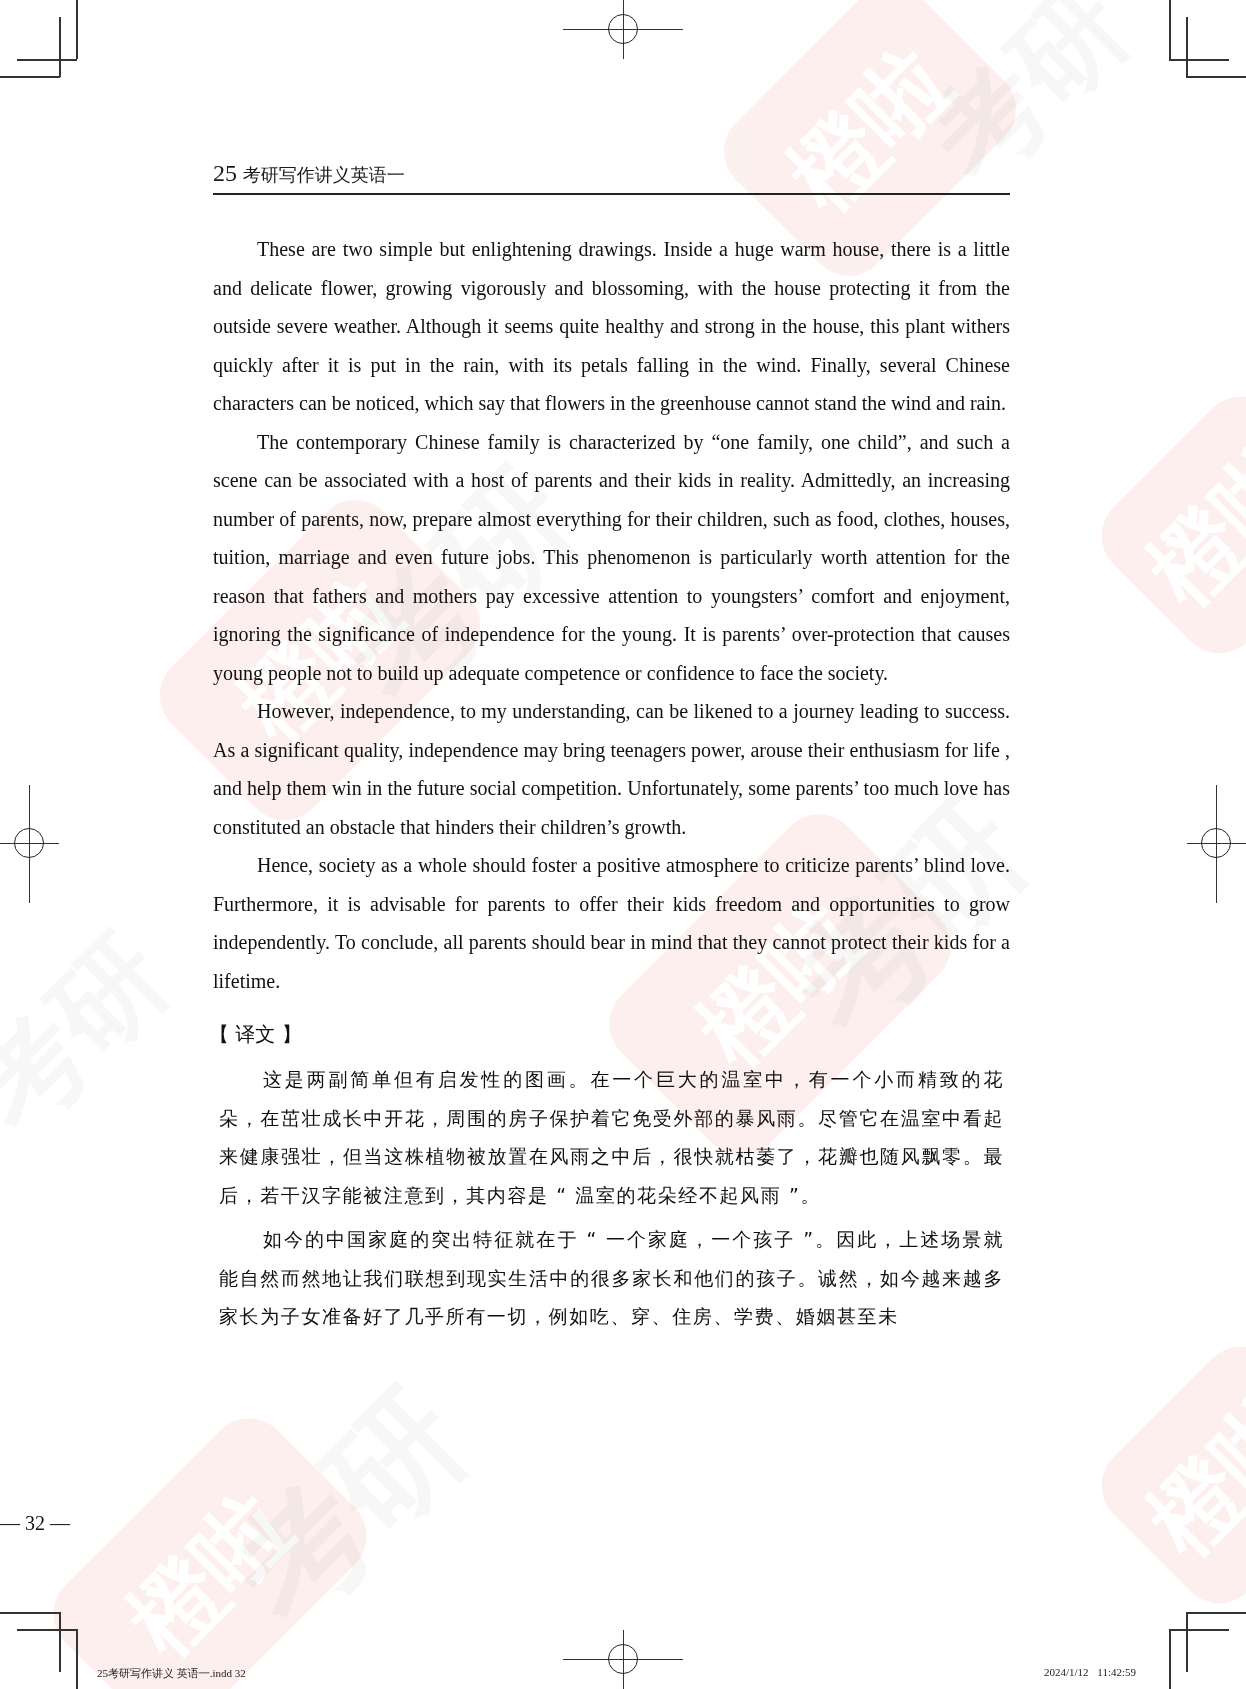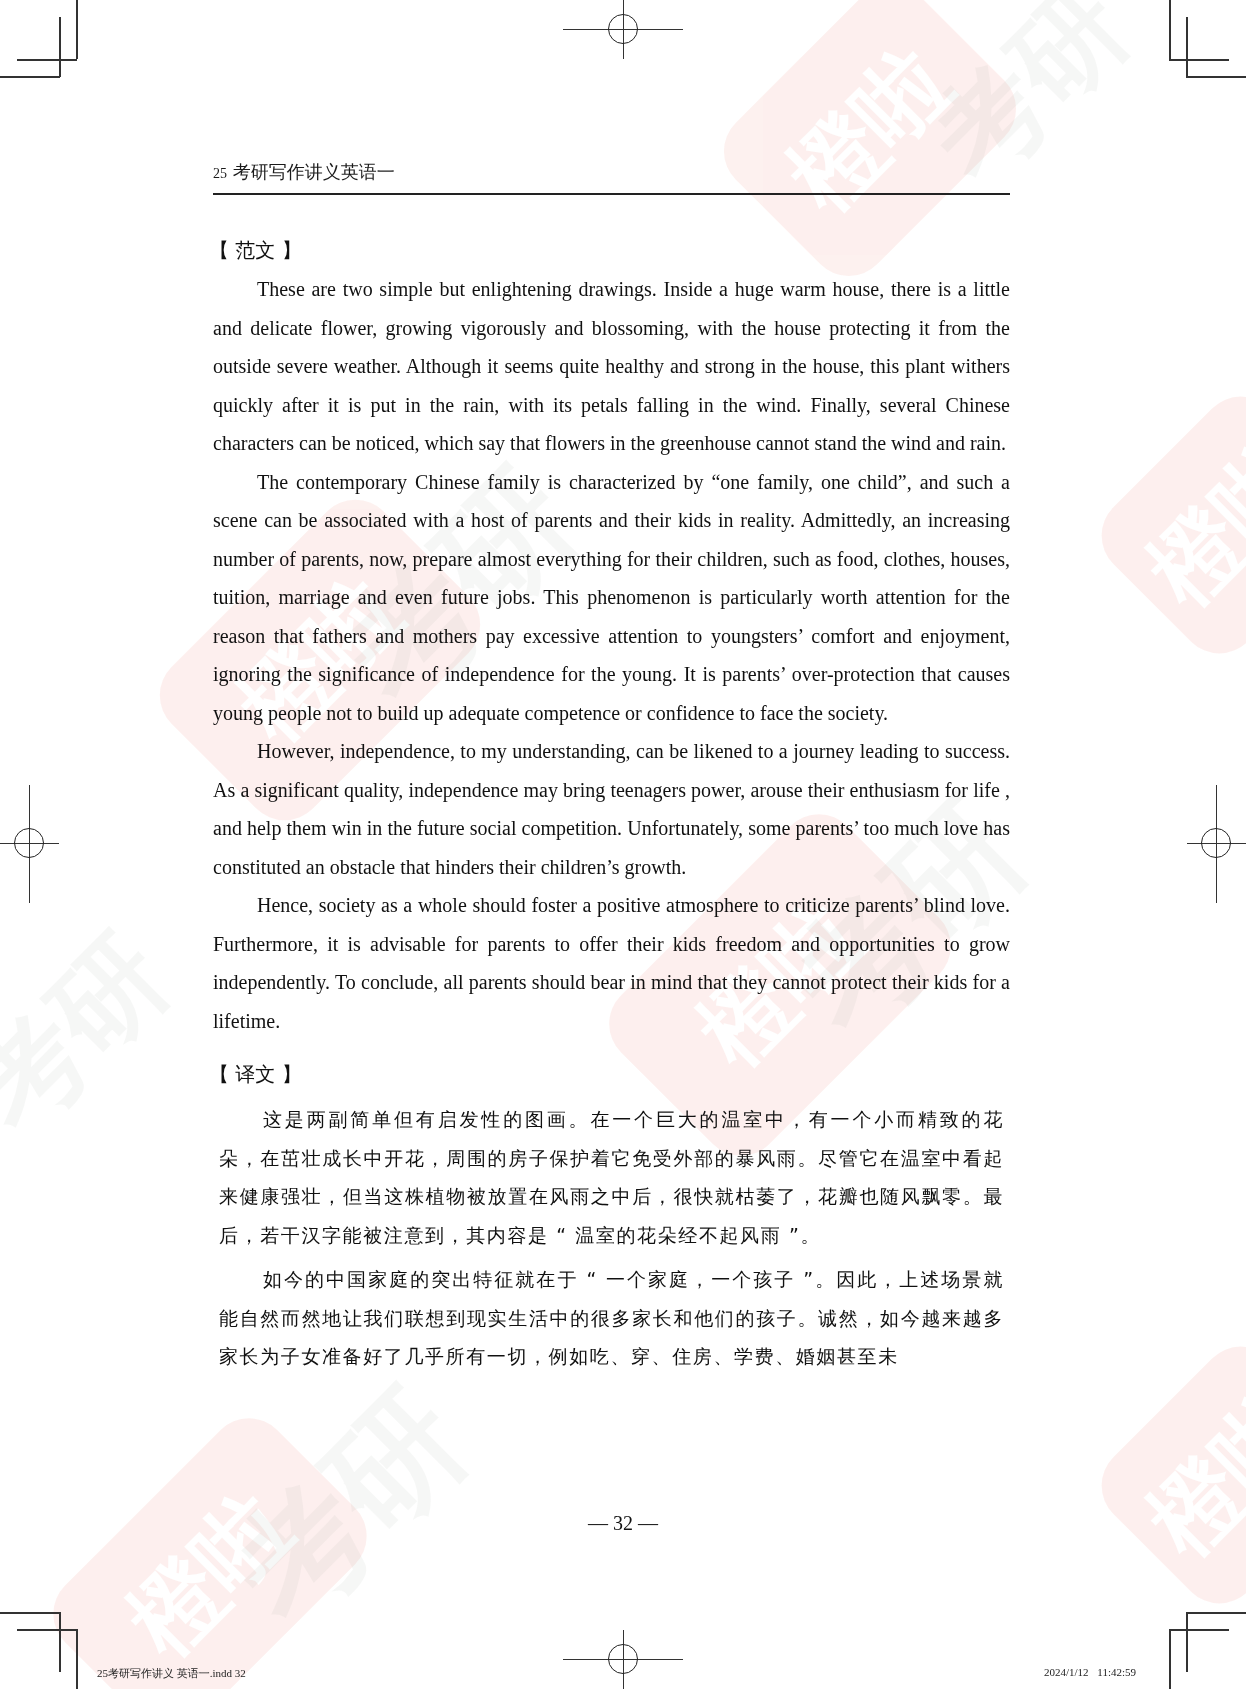--- a/index.html
+++ b/index.html
@@ -35,21 +35,21 @@
       position: absolute; width: 30px; height: 30px;
       border: 1.3px solid #222; border-radius: 50%; box-sizing: border-box;
     }
 
     
     .running-head {
       position: absolute; left: 213px; top: 160px;
       font-family: "DejaVu Sans", sans-serif;
       font-size: 18px; color: #1a1a1a;
     }
-    .running-head .num { font-family: "Liberation Serif", serif; font-size: 14px; }
+    .running-head .num { font-family: "Liberation Serif", serif; font-size: 24px; }
     .head-rule {
       position: absolute; left: 213px; top: 193px; width: 797px; height: 2px; background: #222;
     }
 
     
     .body {
       position: absolute; left: 213px; top: 230px; width: 797px;
       color: #111;
     }
     .section-title {
@@ -71,21 +71,21 @@
       font-size: 19px;
       line-height: 38.5px;
       text-align: justify;
       text-indent: 44px;
       margin: 6px;
       letter-spacing: 1.6px;
     }
 
     .page-number {
       position: absolute; left: 0; width: 1246px; top: 1512px;
-      text-align: center;
+      text-align: left;
       font-family: "Liberation Serif", serif;
       font-size: 20px; color: #111;
     }
 
     .slug-left {
       position: absolute; left: 97px; top: 1666px;
       font-family: "Liberation Serif", serif; font-size: 11px; color: #222;
     }
     .slug-right {
       position: absolute; left: 1044px; top: 1666px;
@@ -159,21 +159,20 @@
   <div class="line" style="left:623px; top:1630px; width:1.3px; height:59px;"></div>
   <div class="reg" style="left:608px; top:1644px;"></div>
 
   <div class="running-head">
     <span class="num">25</span>
     <span>考研写作讲义英语一</span>
   </div>
   <div class="head-rule"></div>
 
   <div class="body">
-    <div class="section-title">【 范文 】</div>
     <p class="p-en">These are two simple but enlightening drawings. Inside a huge warm house, there is a little and delicate flower, growing vigorously and blossoming, with the house protecting it from the outside  severe weather. Although it seems quite healthy and strong in the house, this plant withers quickly after it is put in the rain, with its petals falling in the wind. Finally, several Chinese characters can be noticed, which say that flowers in the greenhouse cannot stand the wind and rain.</p>
     <p class="p-en">The contemporary Chinese family is characterized by  “one family, one child”, and such a scene can be associated with a host of parents and their kids in reality. Admittedly, an increasing number of parents, now, prepare almost everything for their children, such as food, clothes, houses, tuition, marriage and even future jobs. This phenomenon is particularly worth attention for the reason that fathers and mothers pay excessive attention to youngsters’ comfort and enjoyment, ignoring the significance of independence for the young. It is parents’ over-protection that causes young people not to build up adequate competence or confidence to face the society.</p>
     <p class="p-en">However, independence, to my understanding, can be likened to a journey leading to success. As a significant quality, independence may bring teenagers power, arouse their enthusiasm for life , and help them win in the future social competition. Unfortunately, some parents’ too much love has constituted an obstacle that hinders their children’s growth.</p>
     <p class="p-en">Hence, society as a whole should foster a positive atmosphere to criticize parents’ blind love. Furthermore, it is advisable for parents to offer their kids freedom and opportunities to grow independently. To conclude, all parents should bear in mind that they cannot protect their kids for a lifetime.</p>
 
     <div class="section-title" style="margin-top:14px;">【 译文 】</div>
     <p class="p-cn">这是两副简单但有启发性的图画。在一个巨大的温室中，有一个小而精致的花朵，在茁壮成长中开花，周围的房子保护着它免受外部的暴风雨。尽管它在温室中看起来健康强壮，但当这株植物被放置在风雨之中后，很快就枯萎了，花瓣也随风飘零。最后，若干汉字能被注意到，其内容是 “ 温室的花朵经不起风雨 ”。</p>
     <p class="p-cn">如今的中国家庭的突出特征就在于 “ 一个家庭，一个孩子 ”。因此，上述场景就能自然而然地让我们联想到现实生活中的很多家长和他们的孩子。诚然，如今越来越多家长为子女准备好了几乎所有一切，例如吃、穿、住房、学费、婚姻甚至未</p>
   </div>
 

